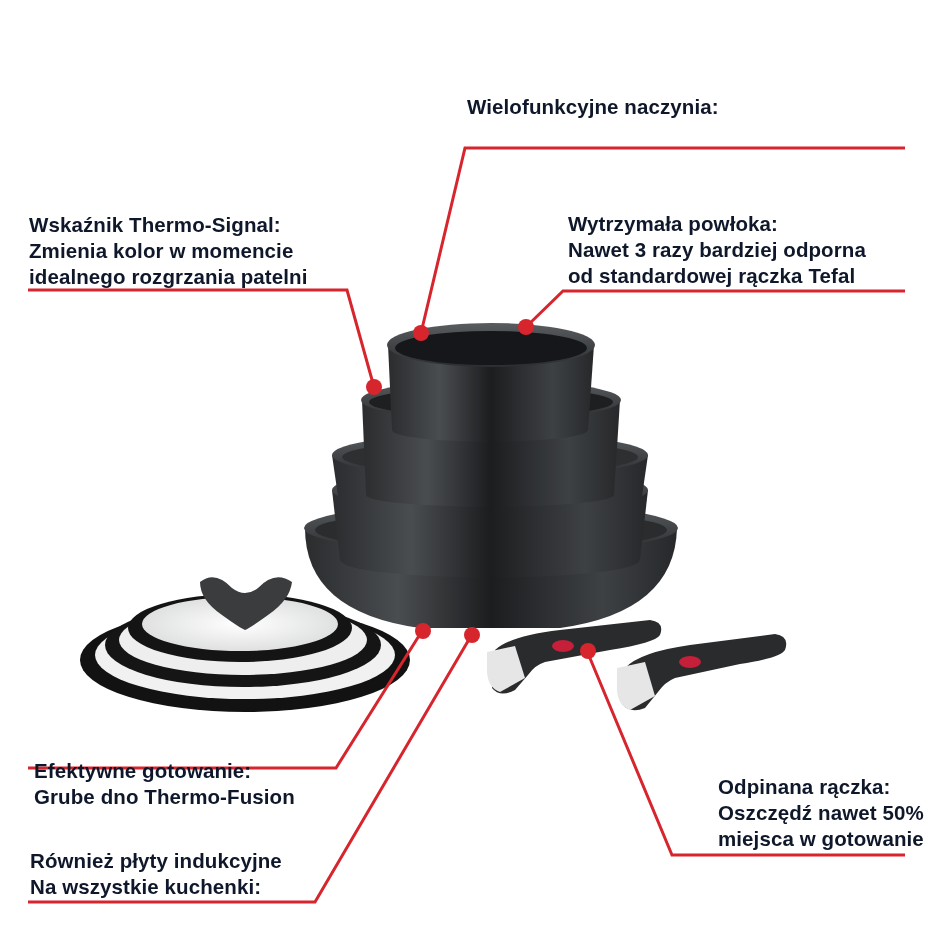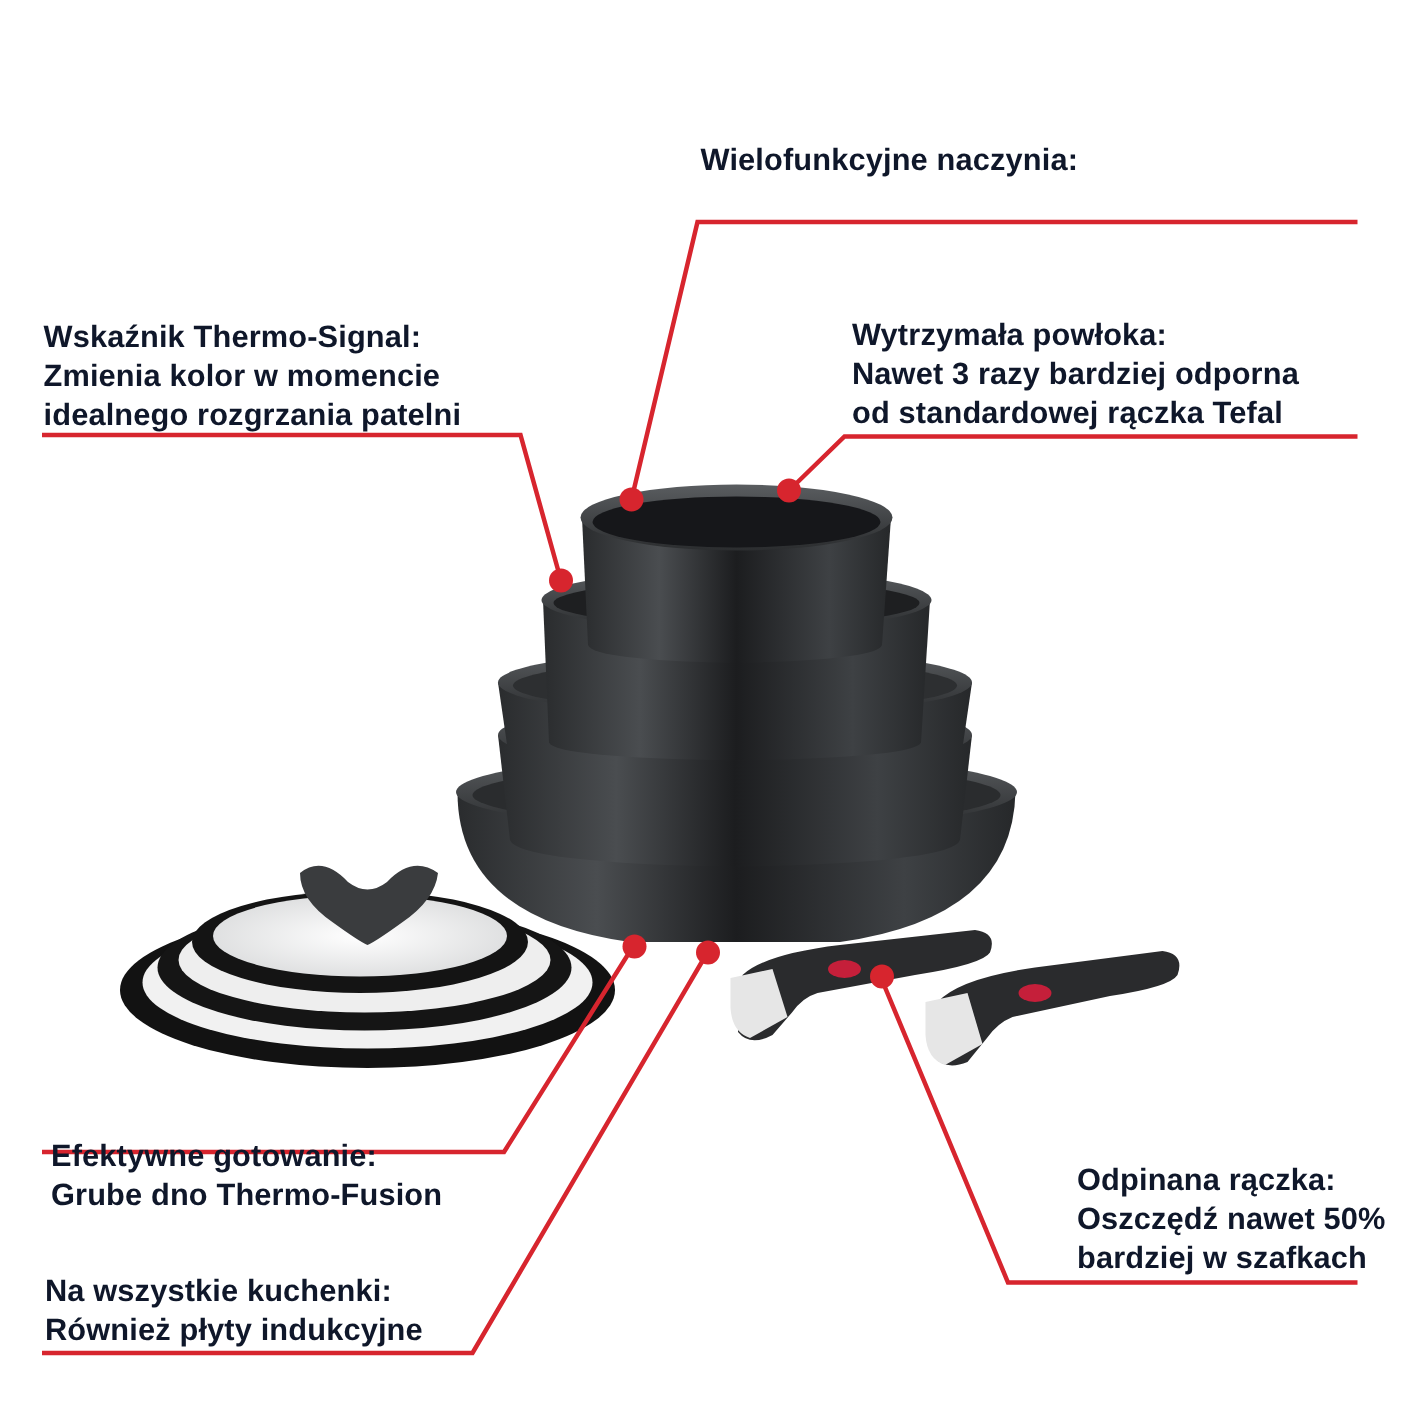--- a/index.html
+++ b/index.html
@@ -118,19 +118,19 @@
 </div>
 
 <div class="callout" style="left:34px; top:716px;margin-top:42px;">
   <div>Efektywne gotowanie:</div>
   <div>Grube dno Thermo-Fusion</div>
 </div>
 
 <div class="callout" style="left:676px; top:774px;margin-left:42px;">
   <div>Odpinana rączka:</div>
   <div>Oszczędź nawet 50%</div>
-  <div>bardziej w szafkach</div>
+  <div>miejsca w gotowanie</div>
 </div>
 
 <div class="callout" style="left:30px; top:848px;">
+  <div>Również płyty indukcyjne</div>
   <div>Na wszystkie kuchenki:</div>
-  <div>Również płyty indukcyjne</div>
 </div>
 
 </body></html>

